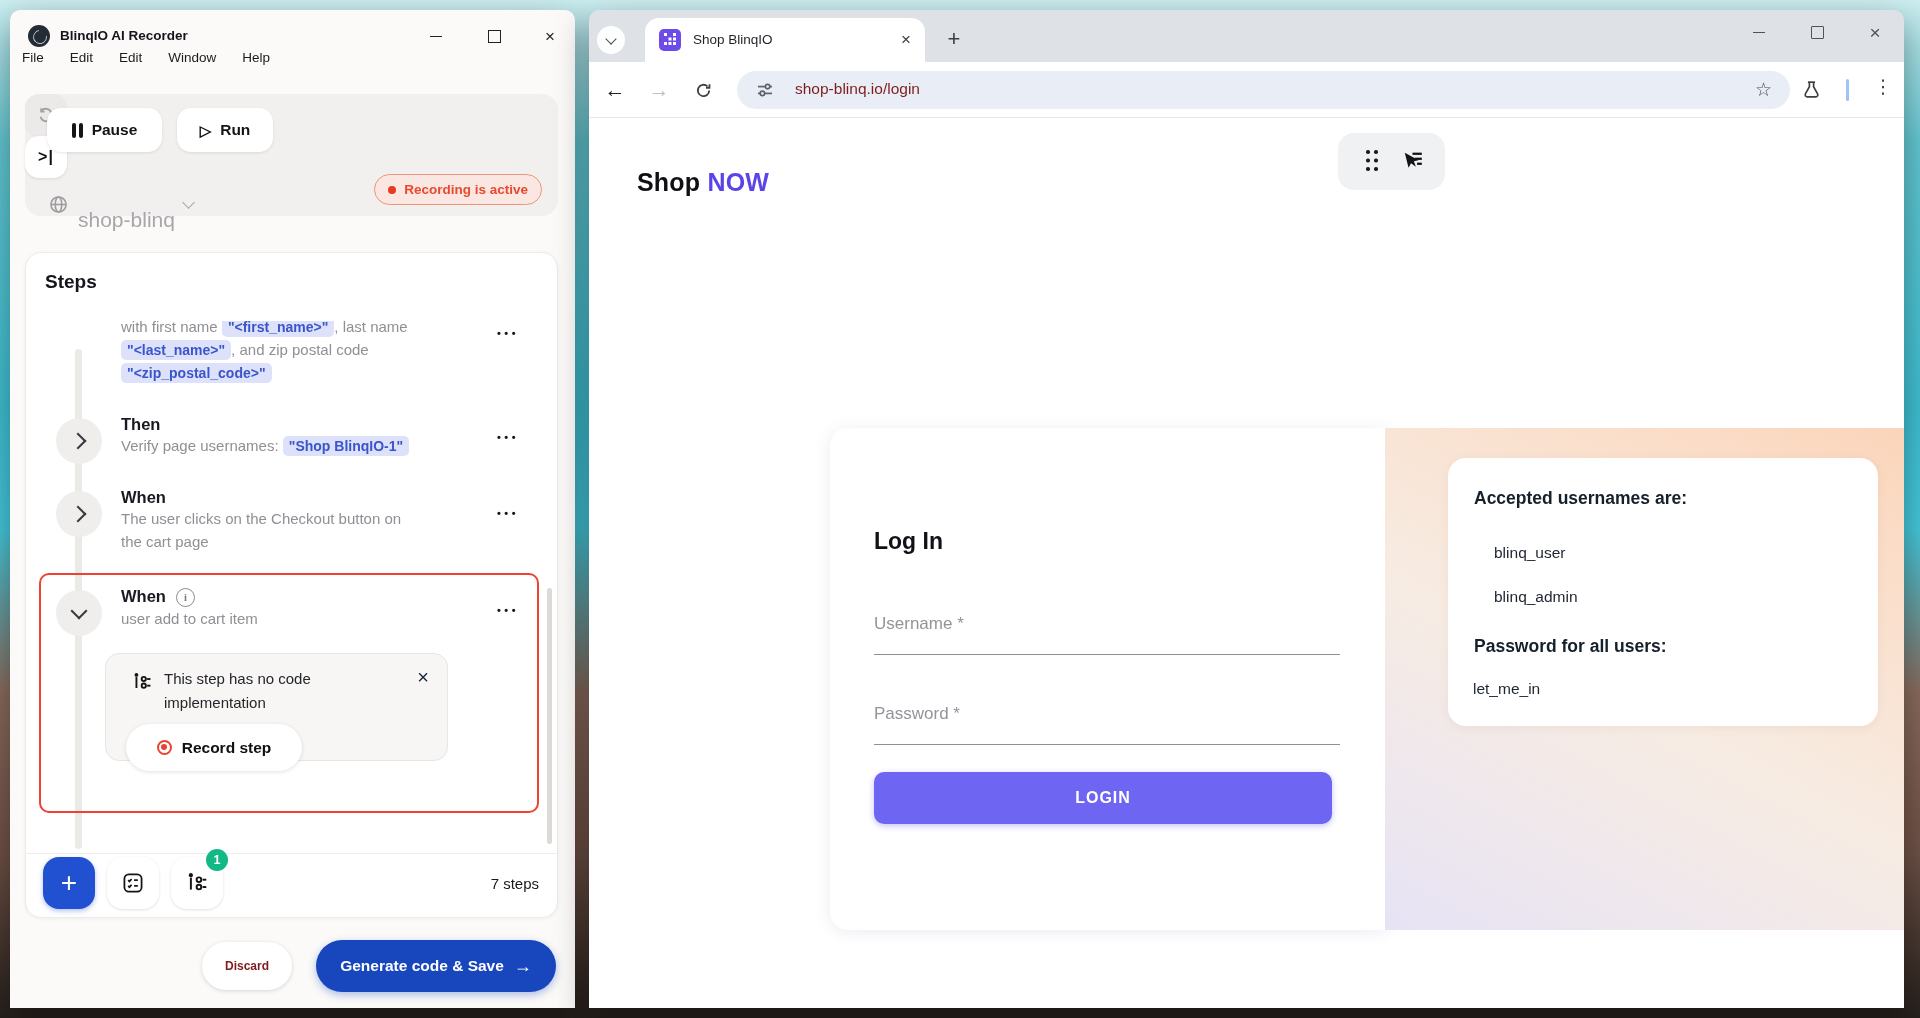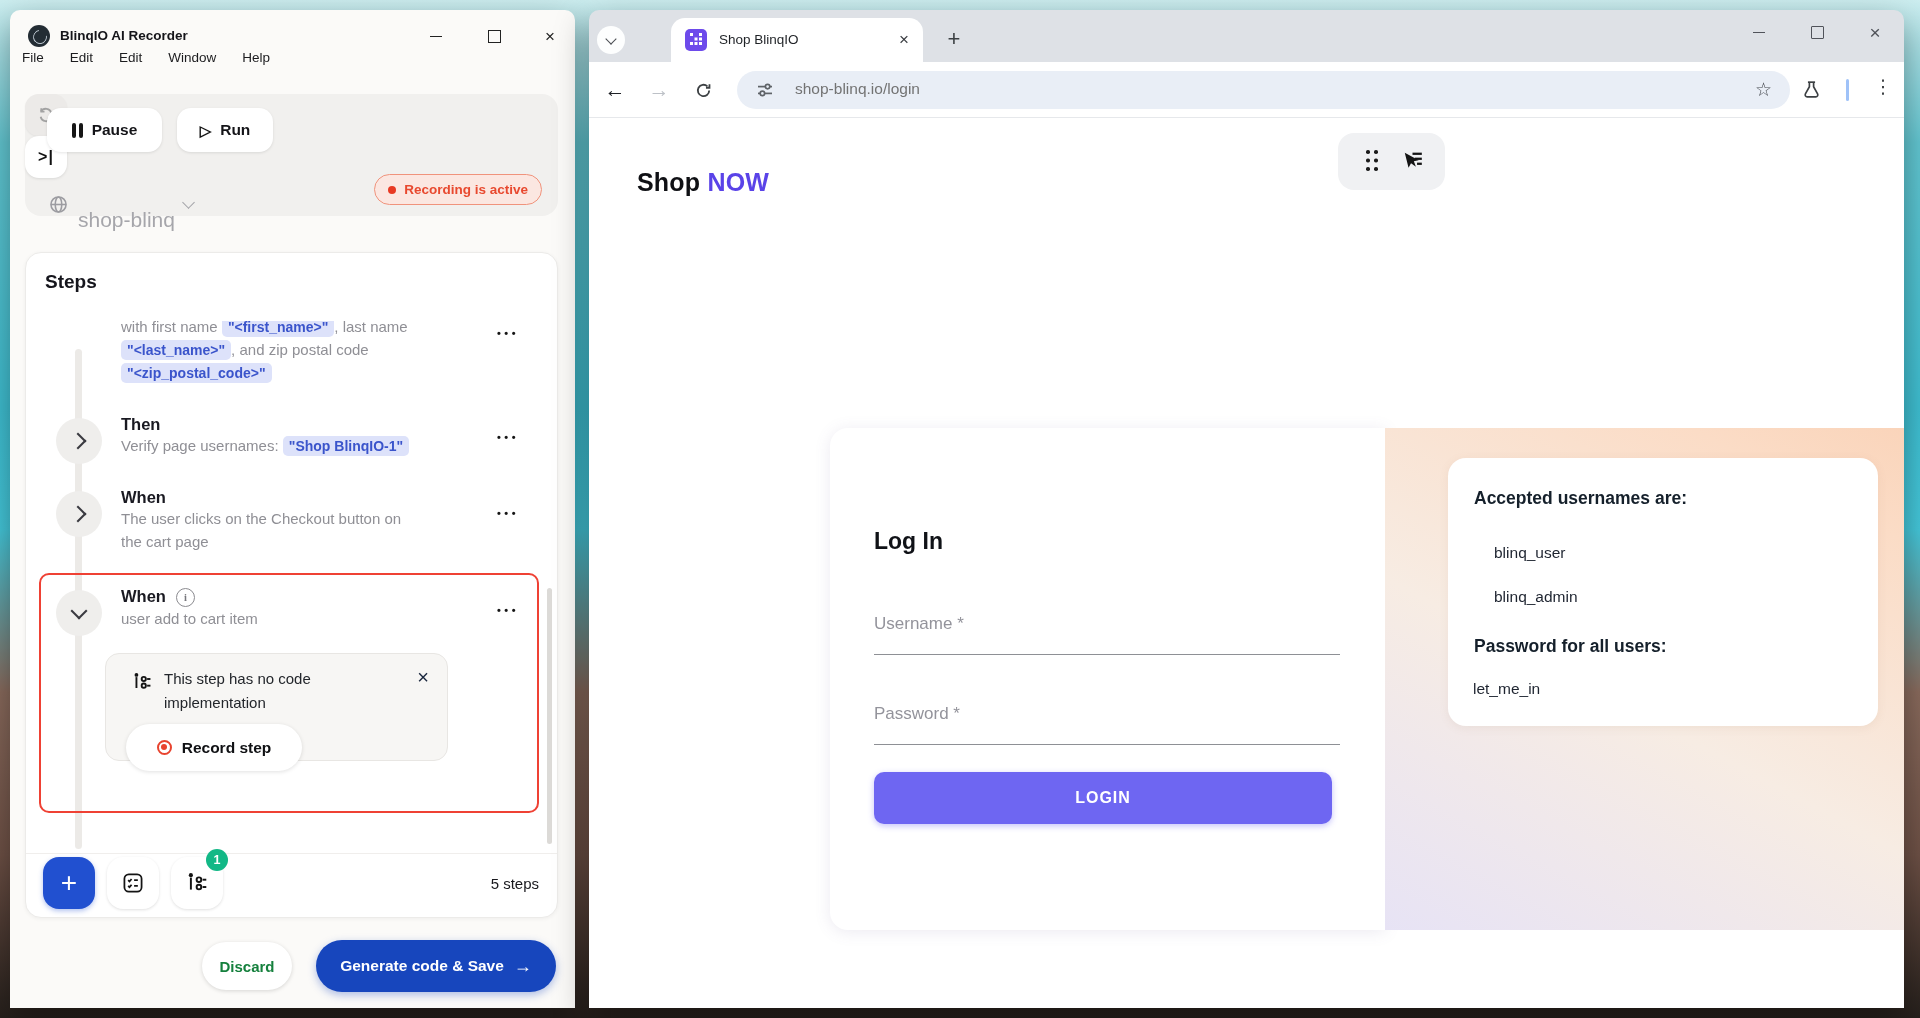--- a/index.html
+++ b/index.html
@@ -60,45 +60,45 @@
   .scroll-thumb{position:absolute;right:5px;top:335px;width:5px;height:256px;background:#dcdad7;border-radius:3px;}
   .steps-footer{position:absolute;left:0;bottom:0;width:100%;height:66px;}
   .sq-btn{position:absolute;top:6px;width:52px;height:52px;border-radius:16px;display:flex;align-items:center;justify-content:center;}
   .add-btn{left:17px;background:#2150d0;color:#fff;font-size:28px;font-weight:500;box-shadow:0 2px 5px rgba(33,80,208,.35);}
   .white-ic-btn{background:#fff;box-shadow:0 1px 3px rgba(0,0,0,.12);}
   .list-btn{left:81px;}
   .branch-btn{left:145px;}
   .green-badge{position:absolute;left:180px;top:-2px;width:22px;height:22px;border-radius:50%;background:#12b886;color:#fff;font-size:12.5px;font-weight:700;display:flex;align-items:center;justify-content:center;}
   .steps-count{position:absolute;right:18px;top:24px;font-size:15px;color:#18181d;}
   .discard-btn{position:absolute;left:192px;top:932px;width:90px;height:48px;background:#fff;border-radius:24px;box-shadow:0 1px 4px rgba(0,0,0,.15);
-    display:flex;align-items:center;justify-content:center;font-size:15px;font-weight:600;color:#15803d;}
+    display:flex;align-items:center;justify-content:center;font-size:12px;font-weight:600;color:#7f1d1d;}
   .generate-btn{position:absolute;left:306px;top:930px;width:240px;height:52px;background:#1746bd;border-radius:26px;
     display:flex;align-items:center;justify-content:center;gap:10px;color:#fff;font-size:15.5px;font-weight:700;box-shadow:0 3px 8px rgba(23,70,189,.35);}
   .gen-arrow{font-size:18px;font-weight:400;}
   
   #chrome{left:589px;top:10px;width:1315px;height:998px;background:#dee1e6;border-radius:10px 10px 0 0;}
   .tabstrip{position:absolute;left:0;top:0;width:100%;height:52px;}
   .tabsearch{position:absolute;left:8px;top:16px;width:28px;height:28px;border-radius:50%;background:#fdfefe;display:flex;align-items:center;justify-content:center;}
   .chev-d-sm{width:7px;height:7px;border-right:1.8px solid #4a4d52;border-bottom:1.8px solid #4a4d52;transform:rotate(45deg);margin-top:-3px;}
-  .tab{position:absolute;left:56px;top:8px;width:252px;height:44px;background:#fff;border-radius:14px 14px 0 0;margin-left:26px;}
+  .tab{position:absolute;left:56px;top:8px;width:280px;height:44px;background:#fff;border-radius:14px 14px 0 0;}
   .favicon{position:absolute;left:14px;top:11px;width:22px;height:22px;border-radius:5px;background:#6d4aeb;}
   .favicon i{position:absolute;left:5px;top:4px;width:3px;height:3px;background:#fff;
     box-shadow:0 9px 0 #fff,4.5px 9px 0 #fff,9px 9px 0 #fff,4.5px 4.5px 0 #fff,9px 4.5px 0 #fff,9px 0 0 #fff;}
   .tab-title{position:absolute;left:48px;top:14px;font-size:13.5px;color:#1f2226;}
   .tab-close{position:absolute;right:14px;top:12px;font-size:17px;color:#3a3d42;}
   .newtab-btn{position:absolute;left:350px;top:14px;width:30px;height:30px;display:flex;align-items:center;justify-content:center;font-size:22px;font-weight:300;color:#3c4043;}
   .cr-controls{position:absolute;right:0;top:0;height:44px;display:flex;}
   .cr-ctl{width:58px;height:44px;display:flex;align-items:center;justify-content:center;color:#50535a;}
   .cr-ctl .dash{border-top:1.5px solid #50535a;}
   .cr-ctl .sq{border:1.5px solid #50535a;border-radius:1px;}
   .cr-ctl .xchar{font-size:19px;color:#50535a;font-weight:300;}
   .cr-toolbar{position:absolute;left:0;top:52px;width:100%;height:56px;background:#fff;border-bottom:1px solid #e6e8eb;box-sizing:border-box;}
   .nav-ic{position:absolute;top:14px;width:28px;height:28px;display:flex;align-items:center;justify-content:center;font-size:21px;color:#1f2227;}
   .omnibox{position:absolute;left:148px;top:9px;width:1053px;height:38px;background:#e9eef6;border-radius:19px;}
-  .omni-url{position:absolute;left:58px;top:9px;font-size:15.5px;color:#737373;}
+  .omni-url{position:absolute;left:58px;top:9px;font-size:15.5px;color:#7f1d1d;}
   .omni-tune{position:absolute;left:18px;top:9px;}
   .omni-star{position:absolute;right:18px;top:7px;font-size:19px;color:#45484e;}
   .flask-btn{position:absolute;left:1212px;top:17px;}
   .blue-sep{position:absolute;left:1257px;top:17px;width:3px;height:22px;background:#9fc2f8;border-radius:2px;}
   .menu-dots3{position:absolute;left:1282px;top:13px;font-size:19px;color:#3c4043;width:24px;text-align:center;}
   .page{position:absolute;left:0;top:108px;width:100%;height:890px;background:#fff;overflow:hidden;}
   .brand{position:absolute;left:48px;top:50px;font-size:25px;font-weight:800;letter-spacing:.2px;}
   .brand .b1{color:#0f1014;}
   .brand .b2{color:#5a43e8;}
   .float-widget{position:absolute;left:749px;top:15px;width:107px;height:57px;background:#f0f1f3;border-radius:16px;}
@@ -259,21 +259,21 @@
           <svg width="22" height="22" viewBox="0 0 18 18" fill="none" stroke="#141414" stroke-width="1.6">
             <circle cx="4" cy="2.6" r="1.7" fill="#141414" stroke="none"></circle>
               <path d="M4 4.6v9.8"></path>
             <circle cx="10.6" cy="6.3" r="1.9"></circle>
               <path d="M13.6 6.3h3"></path>
             <circle cx="10.6" cy="12.3" r="1.9"></circle>
               <path d="M13.6 12.3h3"></path>
           </svg>
         </div>
         <div class="green-badge">1</div>
-        <div class="steps-count">5 steps</div>
+        <div class="steps-count">7 steps</div>
       </div>
     </div>
 
     <div class="discard-btn">Discard</div>
     <div class="generate-btn">
       <span>Generate code &amp; Save</span>
       <span class="gen-arrow">→</span>
     </div>
   </div>
 

